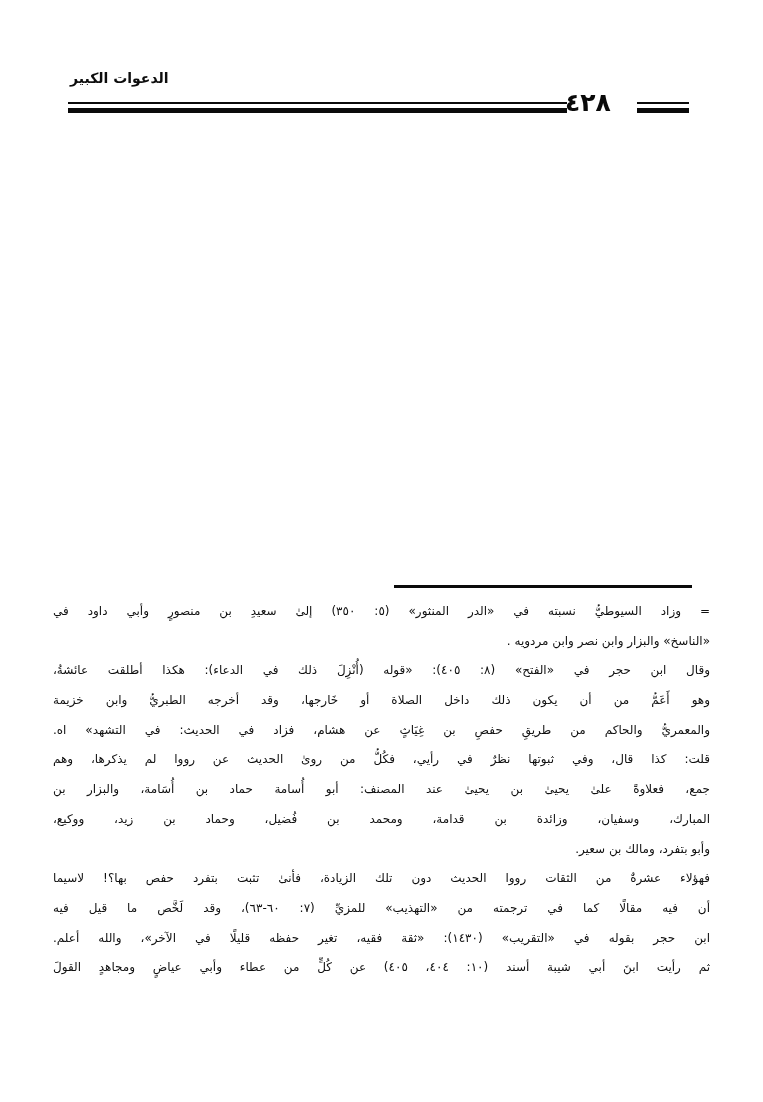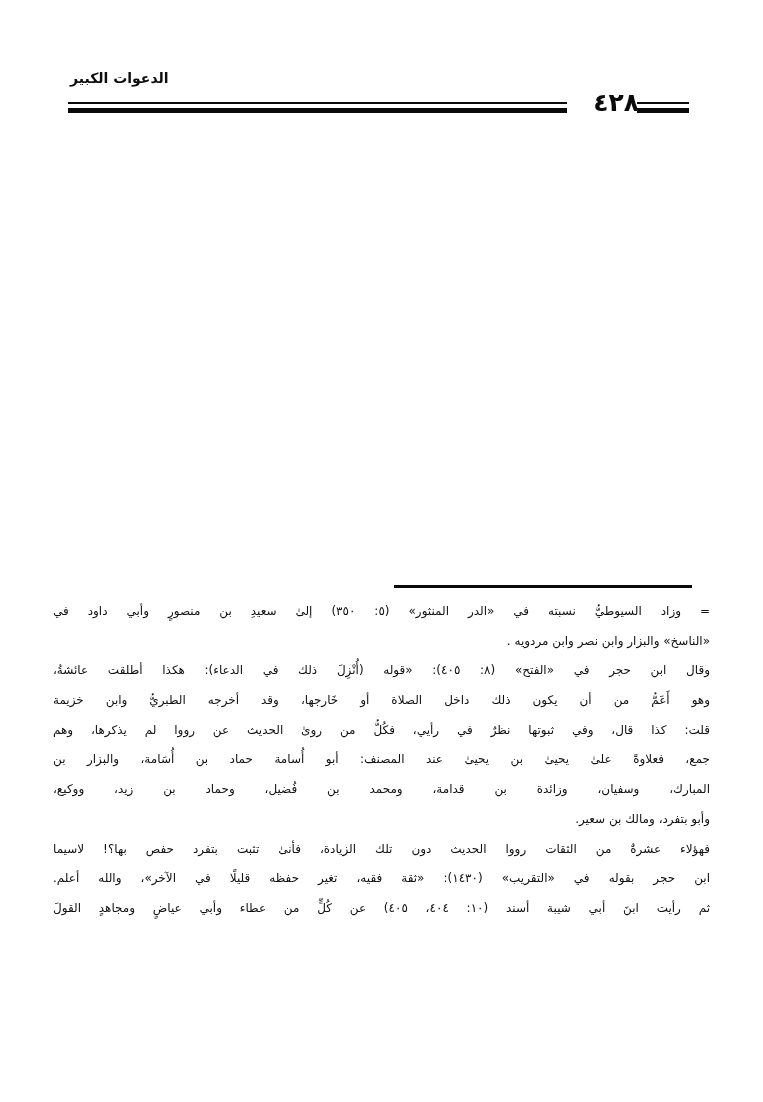--- a/index.html
+++ b/index.html
@@ -19,21 +19,21 @@
   }
   .double-rule{
     position:absolute;height:4px;
     border-top:2px solid #0a0a0a;
     border-bottom:5px solid #0a0a0a;
   }
   .rule-long{left:68px;top:102px;width:499px;}
   .rule-short{left:637px;top:102px;width:52px;}
   .page-number{
     position:absolute;left:565px;top:88px;width:74px;
-    text-align:right;font-size:25px;font-weight:bold;color:#0a0a0a;
+    text-align:left;font-size:25px;font-weight:bold;color:#0a0a0a;
     direction:rtl;
   }
 
   
   .footnote-separator{
     position:absolute;left:394px;top:585px;width:298px;height:3px;
     background:#0a0a0a;
   }
 
   
@@ -63,22 +63,24 @@
   <div class="page-number">٤٢٨</div>
   <div class="double-rule rule-short"></div>
 
   <div class="footnote-separator"></div>
 
   <div class="footnote">
     <div class="fl">= وزاد السيوطيُّ نسبته في «الدر المنثور» (٥: ٣٥٠) إلىٰ سعيدِ بن منصورٍ وأبي داود في</div>
     <div class="fe">«الناسخ» والبزار وابن نصر وابن مردويه .</div>
     <div class="fl">وقال ابن حجر في «الفتح» (٨: ٤٠٥): «قوله (أُنْزِلَ ذلك في الدعاء): هكذا أطلقت عائشةُ،</div>
     <div class="fl">وهو أَعَمُّ من أن يكون ذلك داخل الصلاة أو خَارجها، وقد أخرجه الطبريُّ وابن خزيمة</div>
+    <div class="fl">والمعمريُّ والحاكم من طريقِ حفصِ بن غِيَاثٍ عن هشام، فزاد في الحديث: في التشهد» اه.</div>
     <div class="fl">قلت: كذا قال، وفي ثبوتها نظرٌ في رأيي، فكُلُّ من روىٰ الحديث عن رووا لم يذكرها، وهم</div>
     <div class="fl">جمع، فعلاوةً علىٰ يحيىٰ بن يحيىٰ عند المصنف: أبو أُسامة حماد بن أُسَامة، والبزار بن</div>
     <div class="fl">المبارك، وسفيان، وزائدة بن قدامة، ومحمد بن فُضيل، وحماد بن زيد، ووكيع،</div>
     <div class="fe">وأبو بتفرد، ومالك بن سعير.</div>
     <div class="fl">فهؤلاء عشرةٌ من الثقات رووا الحديث دون تلك الزيادة، فأنىٰ تثبت بتفرد حفص بها؟! لاسيما</div>
+    <div class="fl">أن فيه مقالًا كما في ترجمته من «التهذيب» للمزيِّ (٧: ٦٠-٦٣)، وقد لَخَّص ما قيل فيه</div>
     <div class="fl">ابن حجر بقوله في «التقريب» (١٤٣٠): «ثقة فقيه، تغير حفظه قليلًا في الآخر»، والله أعلم.</div>
     <div class="fl">ثم رأيت ابنَ أبي شيبة أسند (١٠: ٤٠٤، ٤٠٥) عن كُلٍّ من عطاء وأبي عياضٍ ومجاهدٍ القولَ</div>
   </div>
 
 </div>
 
 </body></html>

